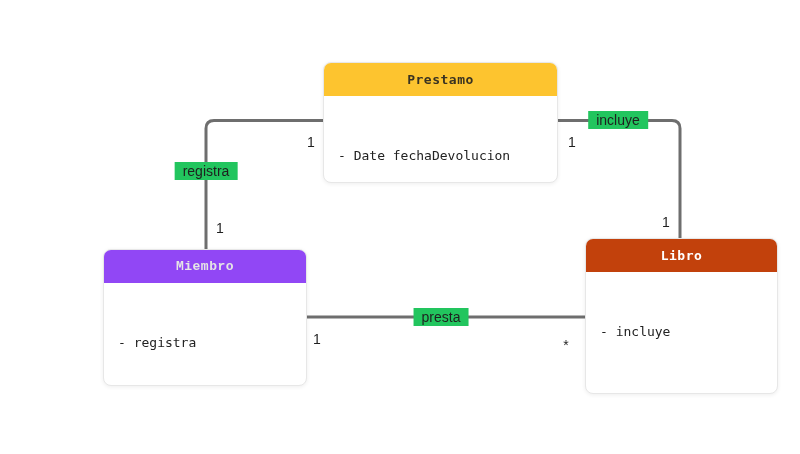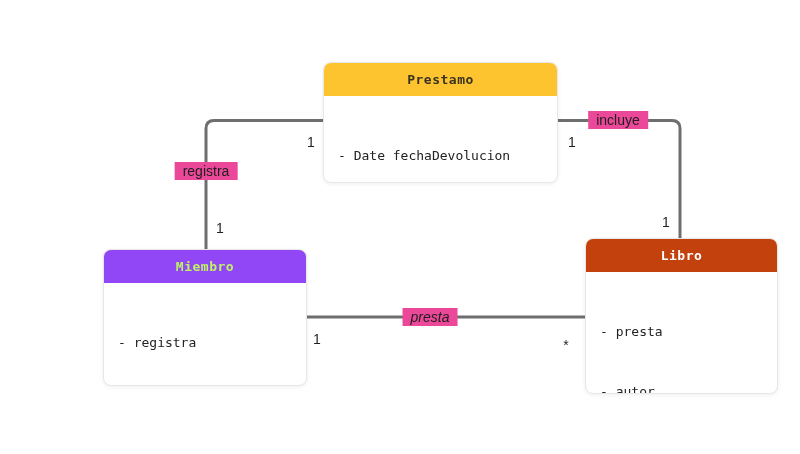--- a/index.html
+++ b/index.html
@@ -26,35 +26,35 @@
     font-size:13px; color:#222222;
     overflow:hidden;
   }
   .cls-header {
     height:33px; flex:0 0 33px;
     display:flex; align-items:center; justify-content:center;
     font-weight:bold; font-size:13px;
     letter-spacing:0.5px;
   }
   .hdr-prestamo { background:#fdc42f; color:#3a3322; }
-  .hdr-miembro  { background:#9147f5; color:#bef264; }
+  .hdr-miembro  { background:#9147f5; color:#e5e5e5;font-family:Liberation Mono, monospace; }
   .hdr-libro    { background:#c2410c; color:#ffffff; }
   .cls-section {
     padding:10px 14px;
     line-height:20px;
     white-space:pre;
   }
   .box-prestamo { left:283px; top:62px;  width:235px; height:121px; }
   .box-miembro  { left:63px;  top:249px; width:204px; height:137px; }
   .box-libro    { left:545px; top:238px; width:193px; height:156px; }
 
   .rel-label {
     position:absolute;
     transform:translate(-50%,-50%);
-    background:#ec4899;
+    background:#22c55e;
     padding:1px 8px;
     font-size:14px; color:#1f1f1f;
     white-space:nowrap;
   }
   .mult {
     position:absolute;
     transform:translate(-50%,-50%);
     font-size:14px; color:#1f1f1f;
   }
 </style>
@@ -89,30 +89,29 @@
       
     </div>
 
   </div>
 
   <div class="clsbox box-libro">
     <div class="cls-header hdr-libro">
       <span>Libro</span>
     </div>
     <div class="cls-section attrs">
-      <div>- presta</div>
-      <div>- autor</div>
+      <div>- incluye</div>
       
     </div>
 
   </div>
 
   <div class="rel-label" style="left:166px; top:171px;">registra</div>
   <div class="rel-label" style="left:578px; top:120px;">incluye</div>
-  <div class="rel-label" style="left:390px; top:317px;font-style:italic;">presta</div>
+  <div class="rel-label" style="left:401px; top:317px;">presta</div>
 
   <div class="mult" style="left:271px; top:142px;">1</div>
   <div class="mult" style="left:180px; top:228px;">1</div>
   <div class="mult" style="left:532px; top:142px;">1</div>
   <div class="mult" style="left:626px; top:222px;">1</div>
   <div class="mult" style="left:277px; top:339px;">1</div>
   <div class="mult" style="left:526px; top:345px;">*</div>
 
 </div>
 

